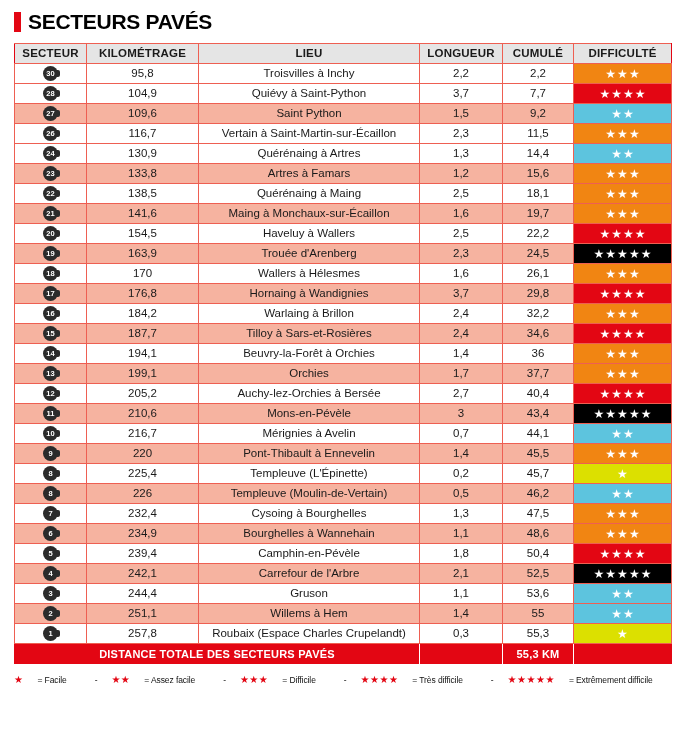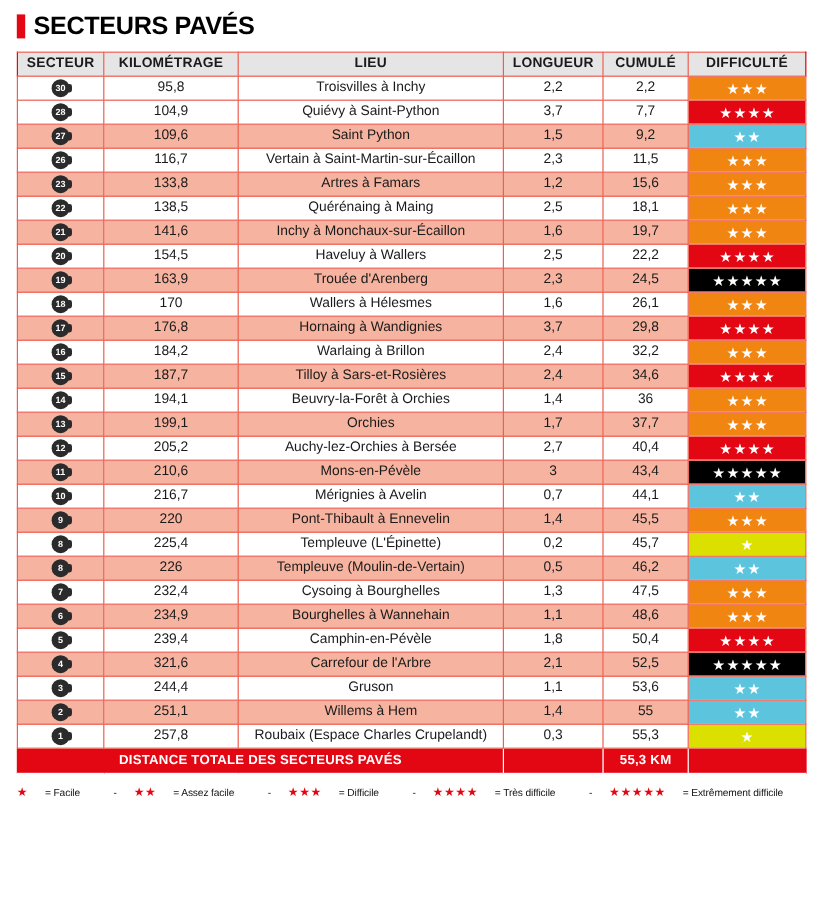--- a/index.html
+++ b/index.html
@@ -219,20 +219,33 @@
             <td>2,3</td>
             <td>11,5</td>
             <td class="diff">
               <div class="diffbox d3">
                 <span class="st">★</span>
                 <span class="st">★</span>
                 <span class="st">★</span>
               </div>
             </td>
           </tr>
+          <tr class="odd">
+            <td><span class="badge">24</span></td>
+            <td>130,9</td>
+            <td>Quérénaing à Artres</td>
+            <td>1,3</td>
+            <td>14,4</td>
+            <td class="diff">
+              <div class="diffbox d2">
+                <span class="st">★</span>
+                <span class="st">★</span>
+              </div>
+            </td>
+          </tr>
           <tr class="even">
             <td><span class="badge">23</span></td>
             <td>133,8</td>
             <td>Artres à Famars</td>
             <td>1,2</td>
             <td>15,6</td>
             <td class="diff">
               <div class="diffbox d3">
                 <span class="st">★</span>
                 <span class="st">★</span>
@@ -250,21 +263,21 @@
               <div class="diffbox d3">
                 <span class="st">★</span>
                 <span class="st">★</span>
                 <span class="st">★</span>
               </div>
             </td>
           </tr>
           <tr class="even">
             <td><span class="badge">21</span></td>
             <td>141,6</td>
-            <td>Inchy à Monchaux-sur-Écaillon</td>
+            <td>Maing à Monchaux-sur-Écaillon</td>
             <td>1,6</td>
             <td>19,7</td>
             <td class="diff">
               <div class="diffbox d3">
                 <span class="st">★</span>
                 <span class="st">★</span>
                 <span class="st">★</span>
               </div>
             </td>
           </tr>
@@ -506,21 +519,21 @@
               <div class="diffbox d4">
                 <span class="st">★</span>
                 <span class="st">★</span>
                 <span class="st">★</span>
                 <span class="st">★</span>
               </div>
             </td>
           </tr>
           <tr class="even">
             <td><span class="badge">4</span></td>
-            <td>321,6</td>
+            <td>242,1</td>
             <td>Carrefour de l'Arbre</td>
             <td>2,1</td>
             <td>52,5</td>
             <td class="diff">
               <div class="diffbox d5">
                 <span class="st">★</span>
                 <span class="st">★</span>
                 <span class="st">★</span>
                 <span class="st">★</span>
                 <span class="st">★</span>

